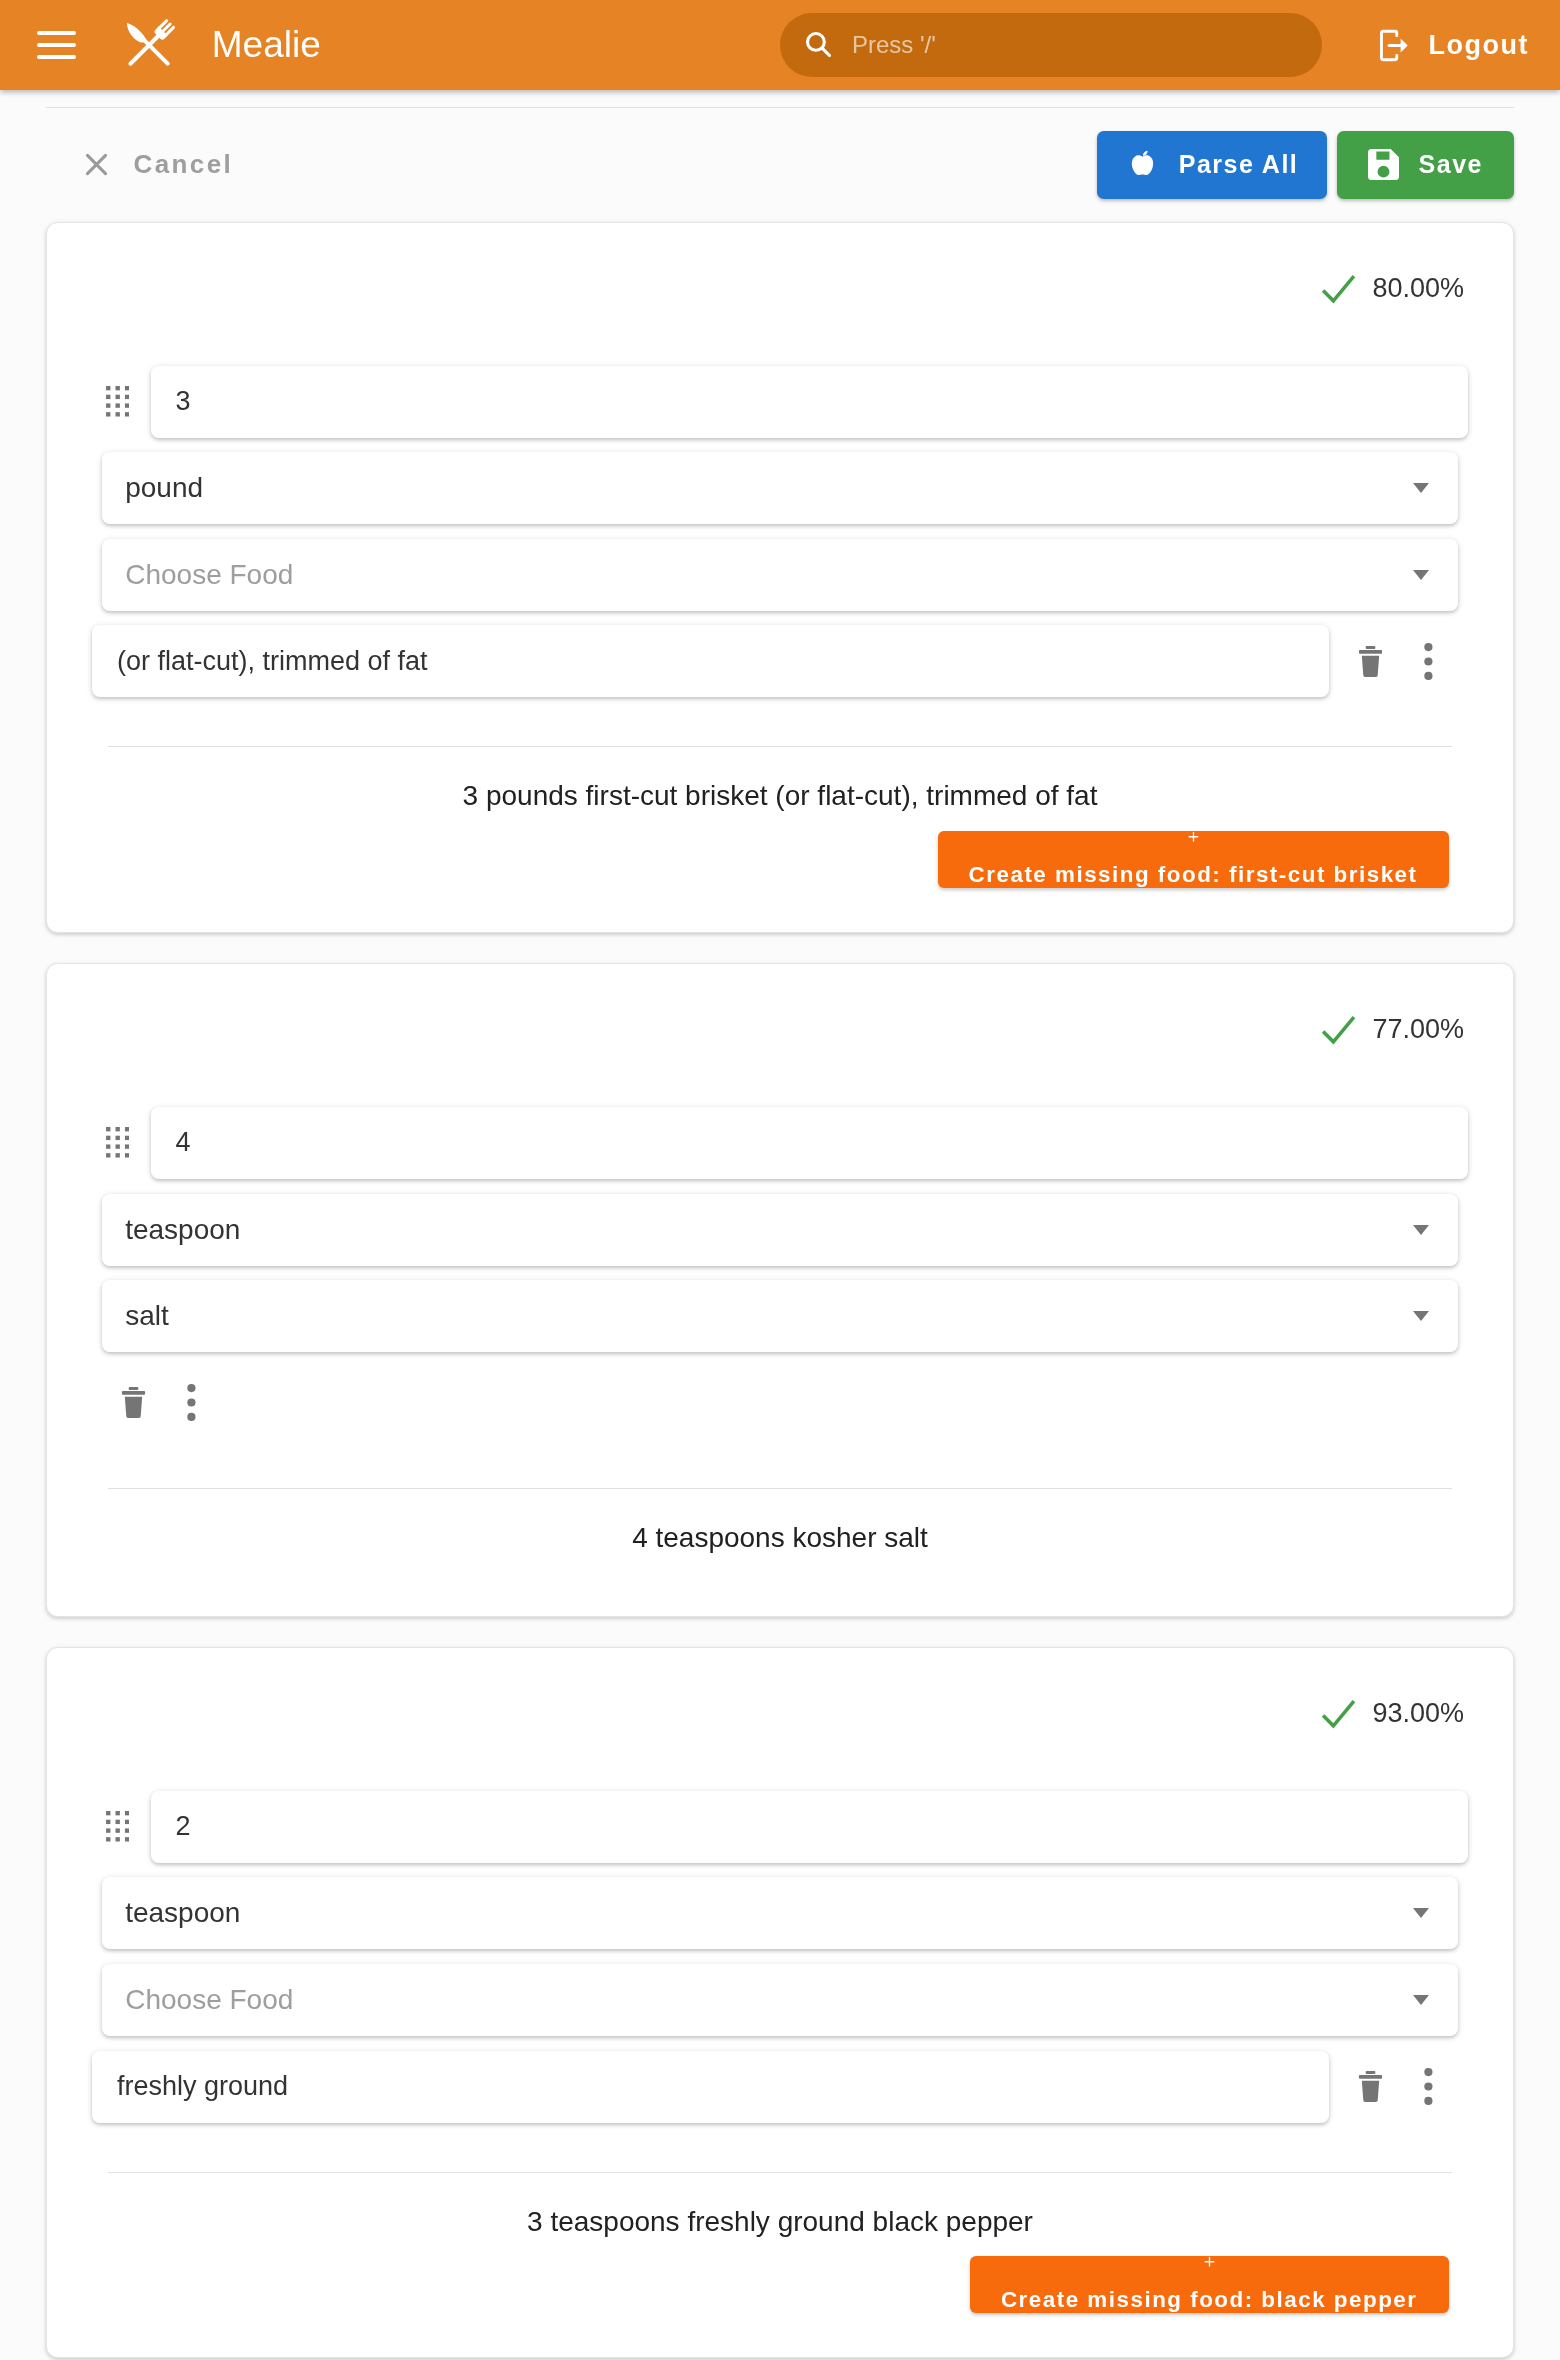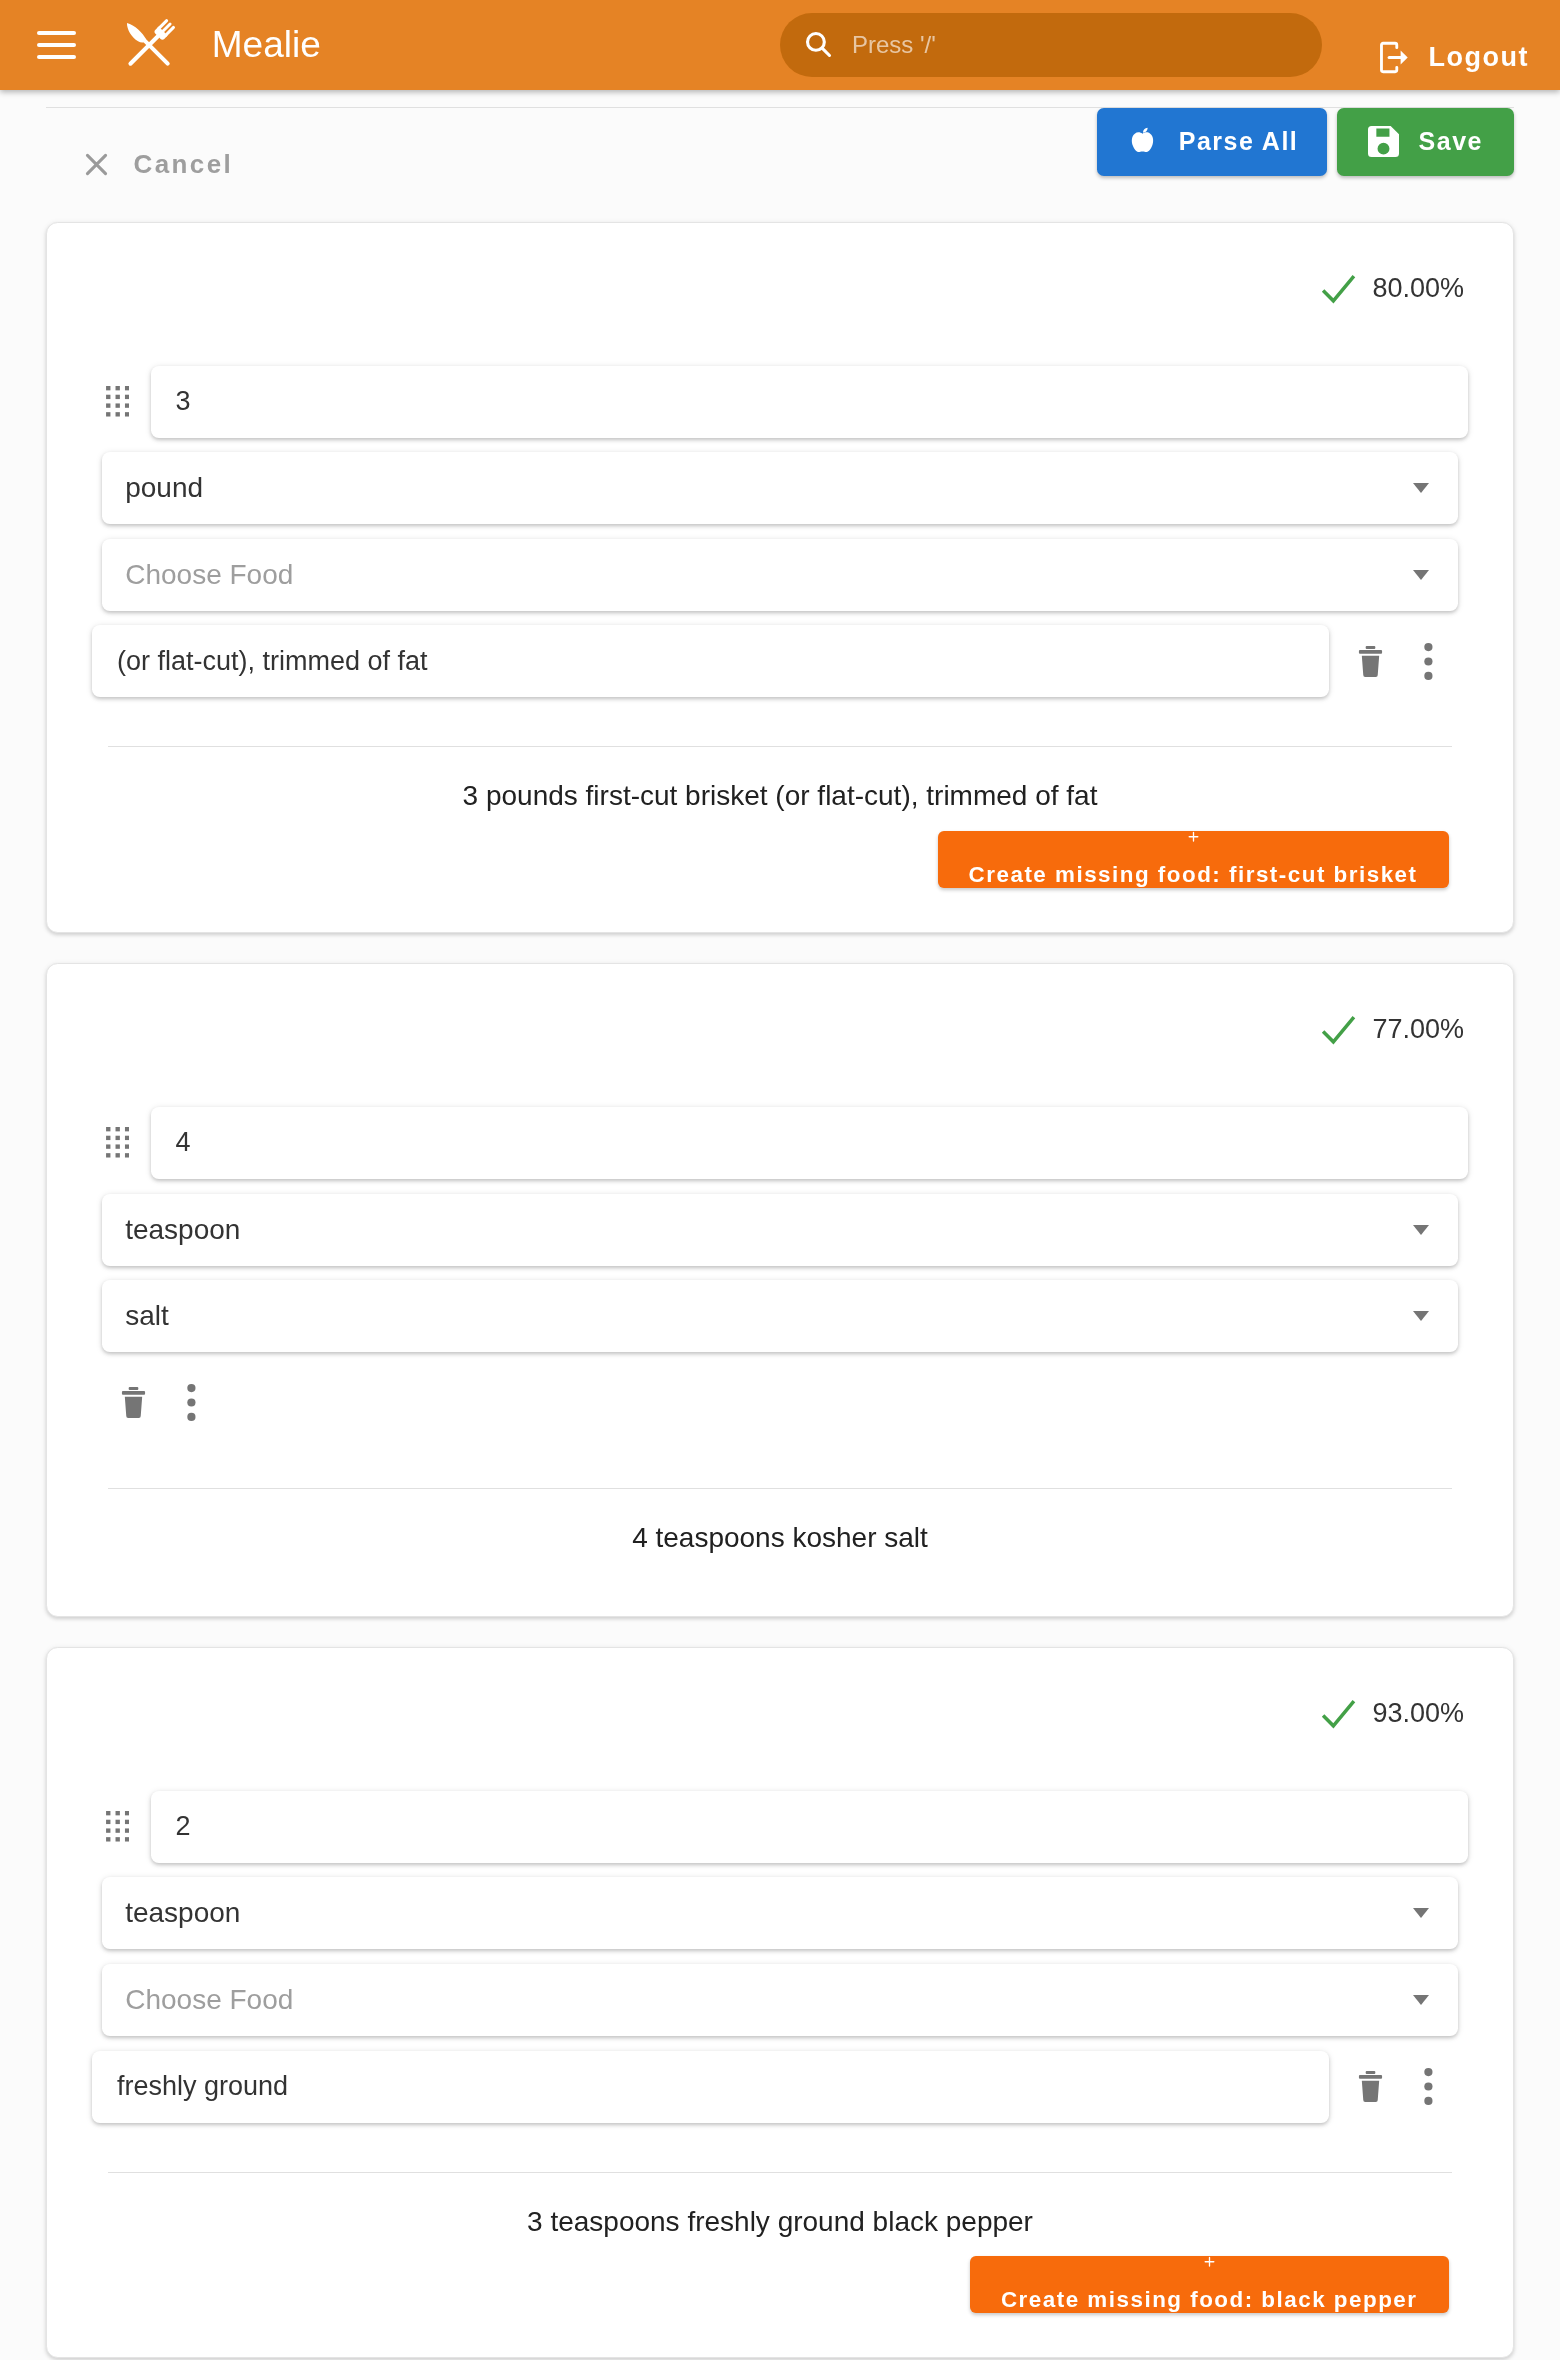--- a/index.html
+++ b/index.html
@@ -25,30 +25,30 @@
   .hamburger span { display: block; height: 4.4px; background: #fff; border-radius: 2px; }
   .logo { margin-left: 39px; display: flex; align-items: center; }
   .app-title { color: #fff; font-size: 37px; font-weight: 500; margin-left: 29px; }
   .search-pill {
     position: absolute; left: 780px; top: 12.7px;
     width: 542px; height: 64px; border-radius: 32px;
     background: var(--c-search, #C26A0D);
     display: flex; align-items: center; padding: 0 23.4px; cursor: text;
   }
   .search-pill .ph { color: rgba(255,255,255,0.62); font-size: 24px; margin-left: 17.6px; }
-  .logout-btn { position: absolute; right: 31px; top: 12px; height: 90px; display: flex; align-items: center; gap: 17.6px; cursor: pointer; }
+  .logout-btn { position: absolute; right: 31px; top: 0; height: 90px; display: flex; align-items: center; gap: 17.6px; cursor: pointer; }
   .logout-btn .lbl { color: #fff; font-size: 27px; font-weight: 700; letter-spacing: 1.5px; }
 
   
   .content { padding-top: 16.6px; }
   .toolbar {
     margin: 0 46px;
     border-top: 1px solid var(--c-divider, #DFDFDF);
     height: 115px;
-    display: flex; 
+    display: flex; align-items: center;
   }
   .cancel-btn { display: flex; align-items: center; gap: 21.5px; margin-left: 35px; cursor: pointer; }
   .cancel-btn .lbl { color: #9E9E9E; font-size: 26px; font-weight: 700; letter-spacing: 2.4px; }
   .toolbar .spacer { flex: 1; }
   .btn {
     display: flex; align-items: center; gap: 19.5px;
     height: 68px; border: none; border-radius: 6.8px;
     color: #fff; font-family: "Liberation Sans", sans-serif;
     font-size: 25px; font-weight: 700; letter-spacing: 1.5px;
     cursor: pointer; box-shadow: 0 2px 3.9px rgba(0,0,0,0.25);

